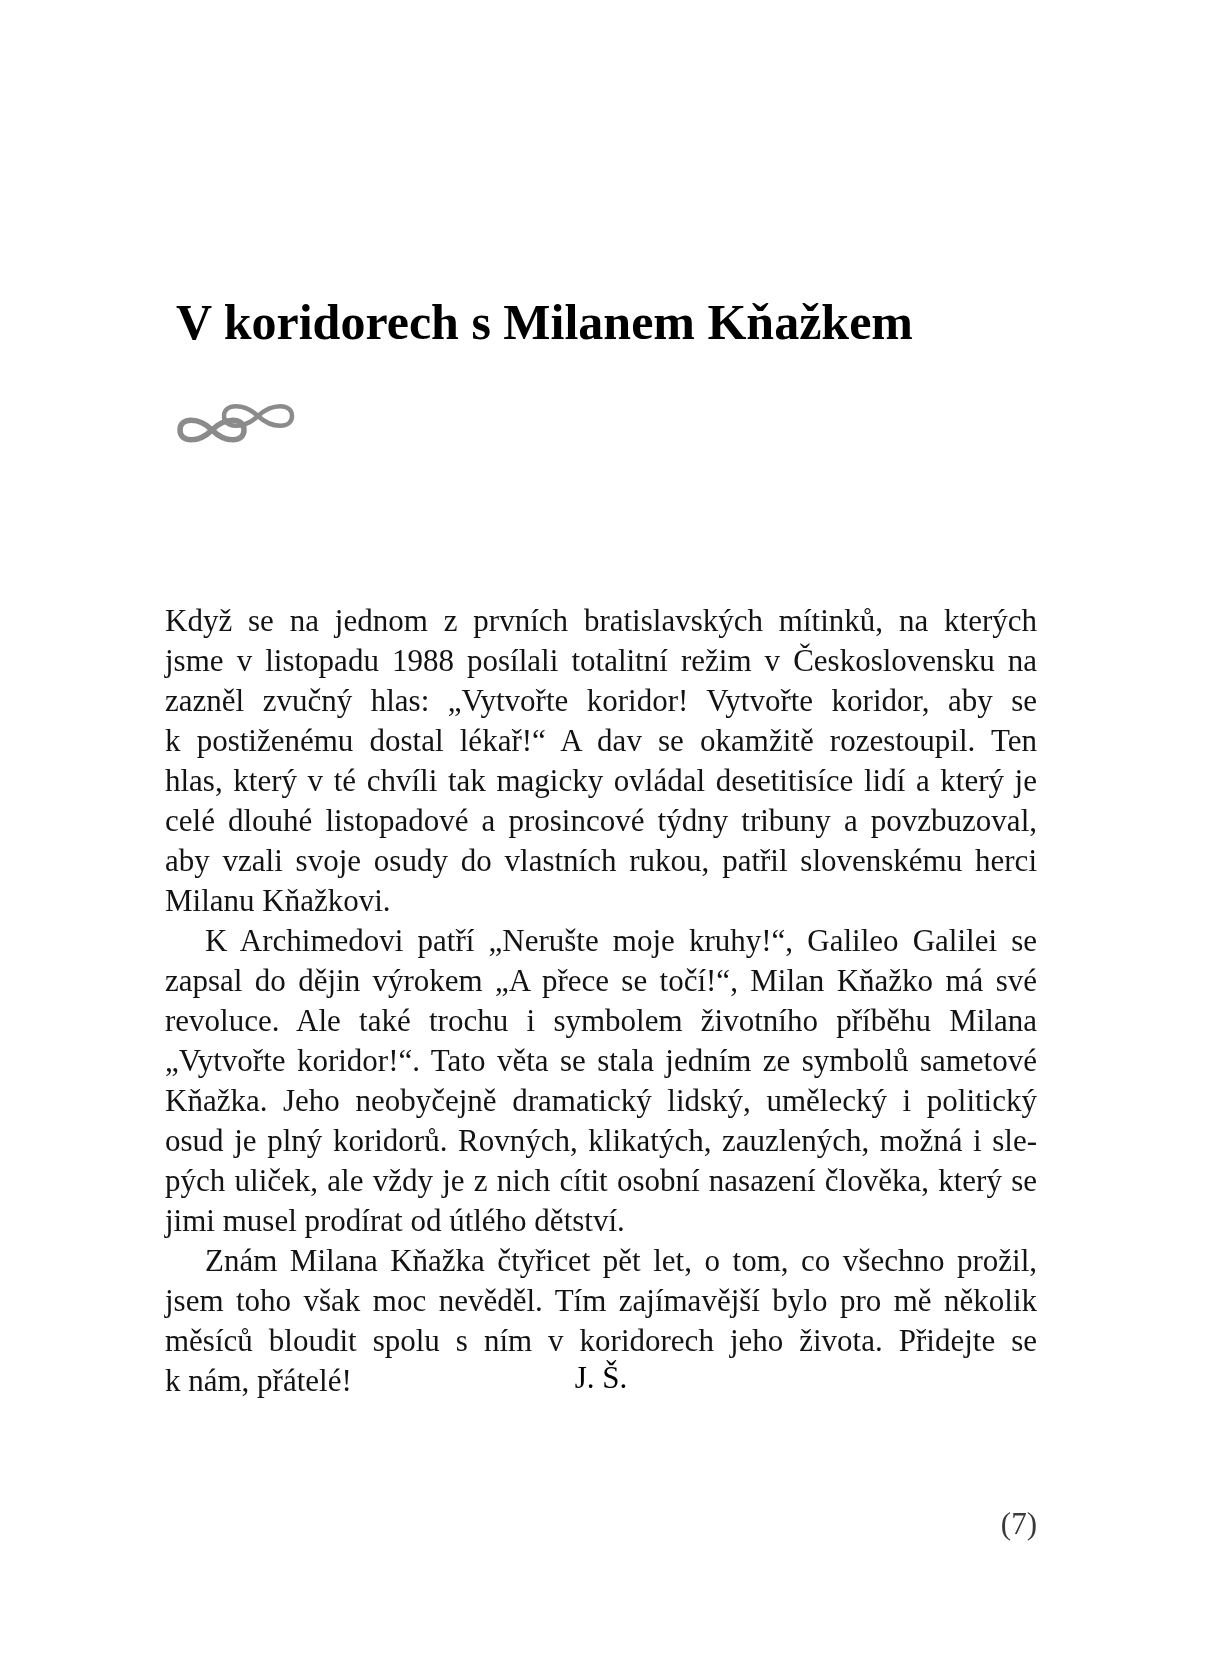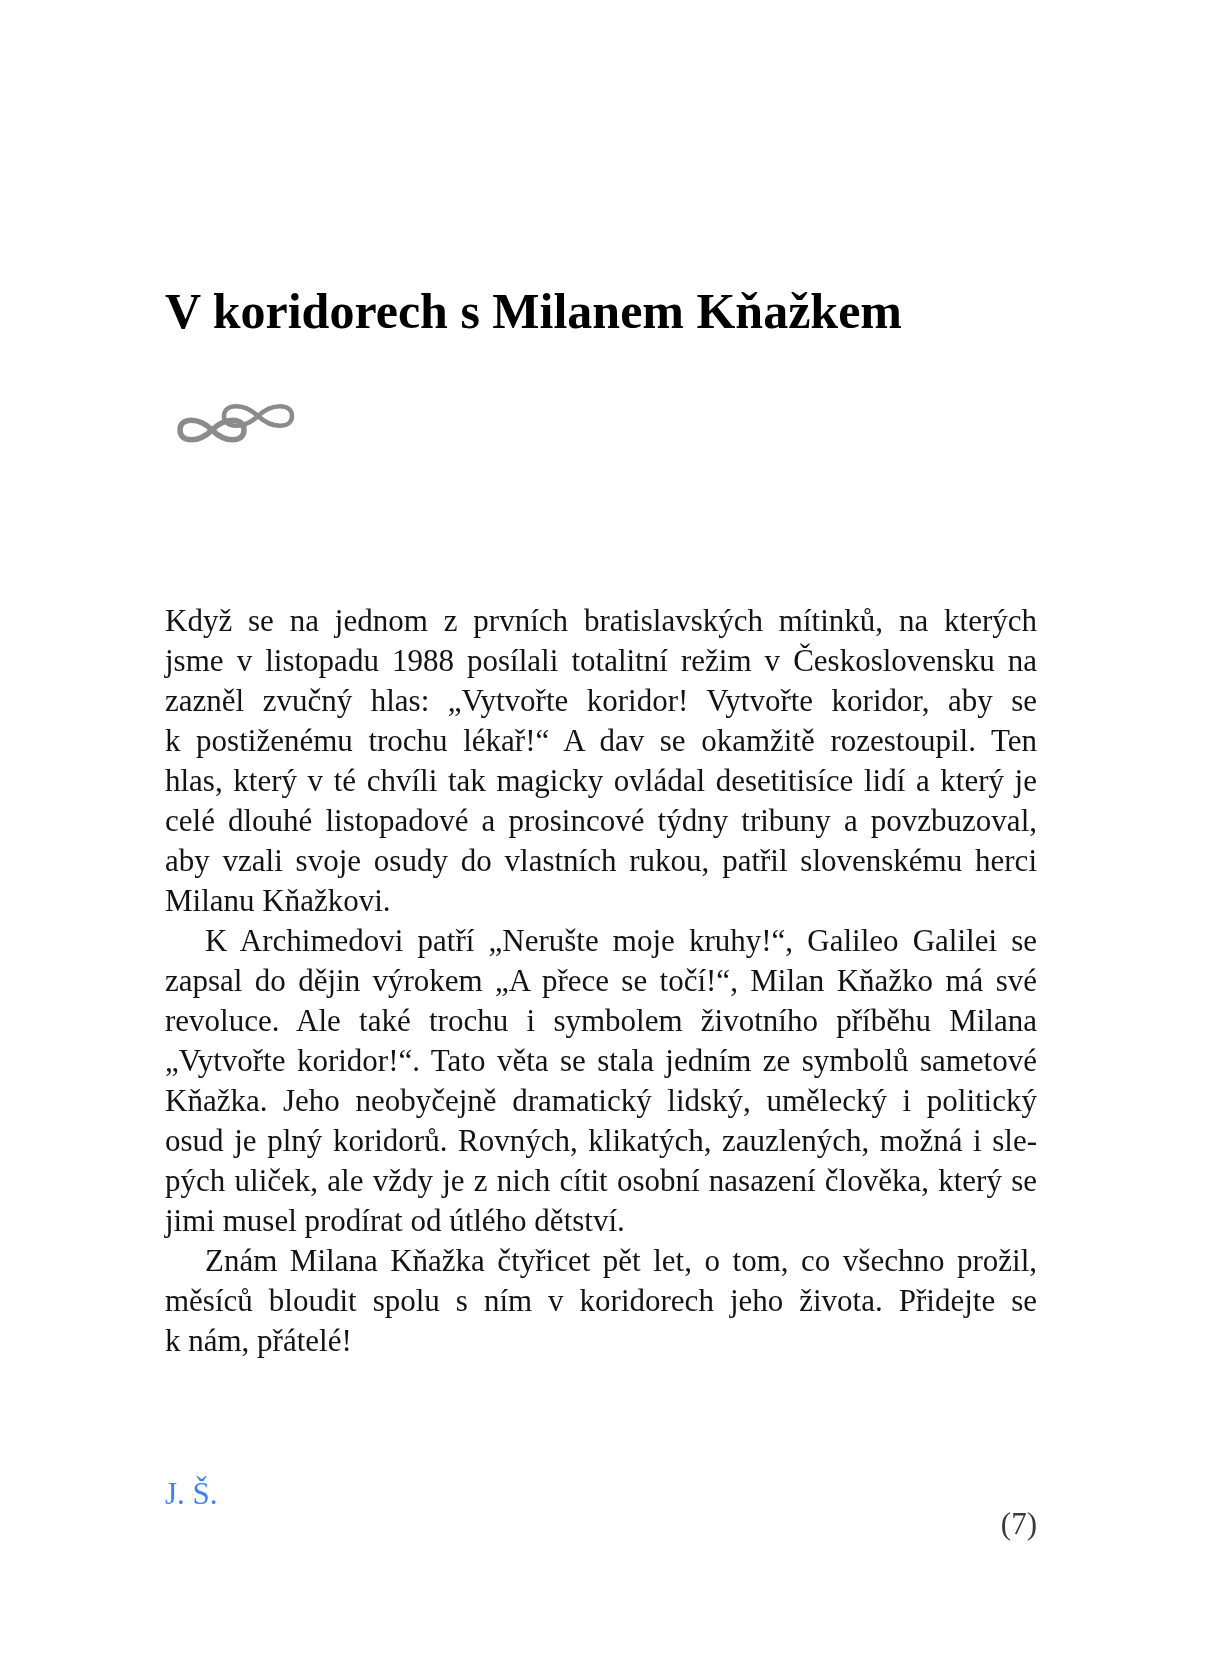--- a/index.html
+++ b/index.html
@@ -13,21 +13,21 @@
     height: 1678px;
     background: #ffffff;
     font-family: "Liberation Serif", serif;
     color: #131313;
     overflow: hidden;
   }
   .title {
     position: absolute;
     left: 165px;
     top: 283px;
-    margin: 0;
+    margin: 11px;
     font-size: 50px;
     line-height: 56px;
     font-weight: bold;
     color: #000000;
     white-space: nowrap;
   }
   .ornament {
     position: absolute;
     left: 172px;
     top: 384px;
@@ -54,26 +54,26 @@
   }
   .line.last {
     text-align-last: left;
   }
   .line.indent {
     text-indent: 40px;
   }
   .signature {
     position: absolute;
     left: 165px;
-    top: 1474px;
+    top: 1358px;
     width: 872px;
     font-size: 31px;
     line-height: 40px;
-    text-align: left;
-    color: #3b82f6;
+    text-align: center;
+    color: #000000;
   }
   .page-number {
     position: absolute;
     left: 165px;
     top: 1504px;
     width: 872px;
     font-size: 31px;
     line-height: 40px;
     text-align: right;
     color: #3a3a3a;
@@ -94,40 +94,41 @@
       </g>
     </svg>
   </div>
 
   <div class="body-text">
 
     <div class="paragraph">
       <div class="line">Když se na jednom z prvních bratislavských mítinků, na kterých</div>
       <div class="line">jsme v listopadu 1988 posílali totalitní režim v Československu na</div>
       <div class="line">zazněl zvučný hlas: „Vytvořte koridor! Vytvořte koridor, aby se</div>
-      <div class="line">k postiženému trochu lékař!“ A dav se okamžitě rozestoupil. Ten</div>
+      <div class="line">k postiženému dostal lékař!“ A dav se okamžitě rozestoupil. Ten</div>
       <div class="line">hlas, který v té chvíli tak magicky ovládal desetitisíce lidí a který je</div>
       <div class="line">celé dlouhé listopadové a prosincové týdny tribuny a povzbuzoval,</div>
       <div class="line">aby vzali svoje osudy do vlastních rukou, patřil slovenskému herci</div>
       <div class="line last">Milanu Kňažkovi.</div>
     </div>
 
     <div class="paragraph">
       <div class="line indent">K Archimedovi patří „Nerušte moje kruhy!“, Galileo Galilei se</div>
       <div class="line">zapsal do dějin výrokem „A přece se točí!“, Milan Kňažko má své</div>
       <div class="line">revoluce. Ale také trochu i symbolem životního příběhu Milana</div>
       <div class="line">„Vytvořte koridor!“. Tato věta se stala jedním ze symbolů sametové</div>
       <div class="line">Kňažka. Jeho neobyčejně dramatický lidský, umělecký i politický</div>
       <div class="line">osud je plný koridorů. Rovných, klikatých, zauzlených, možná i sle-</div>
       <div class="line">pých uliček, ale vždy je z nich cítit osobní nasazení člověka, který se</div>
       <div class="line last">jimi musel prodírat od útlého dětství.</div>
     </div>
 
     <div class="paragraph">
       <div class="line indent">Znám Milana Kňažka čtyřicet pět let, o tom, co všechno prožil,</div>
+      <div class="line">jsem toho však moc nevěděl. Tím zajímavější bylo pro mě několik</div>
       <div class="line">měsíců bloudit spolu s ním v koridorech jeho života. Přidejte se</div>
       <div class="line last">k nám, přátelé!</div>
     </div>
 
   </div>
 
   <div class="signature">J. Š.</div>
 
   <div class="page-number">(7)</div>
 

